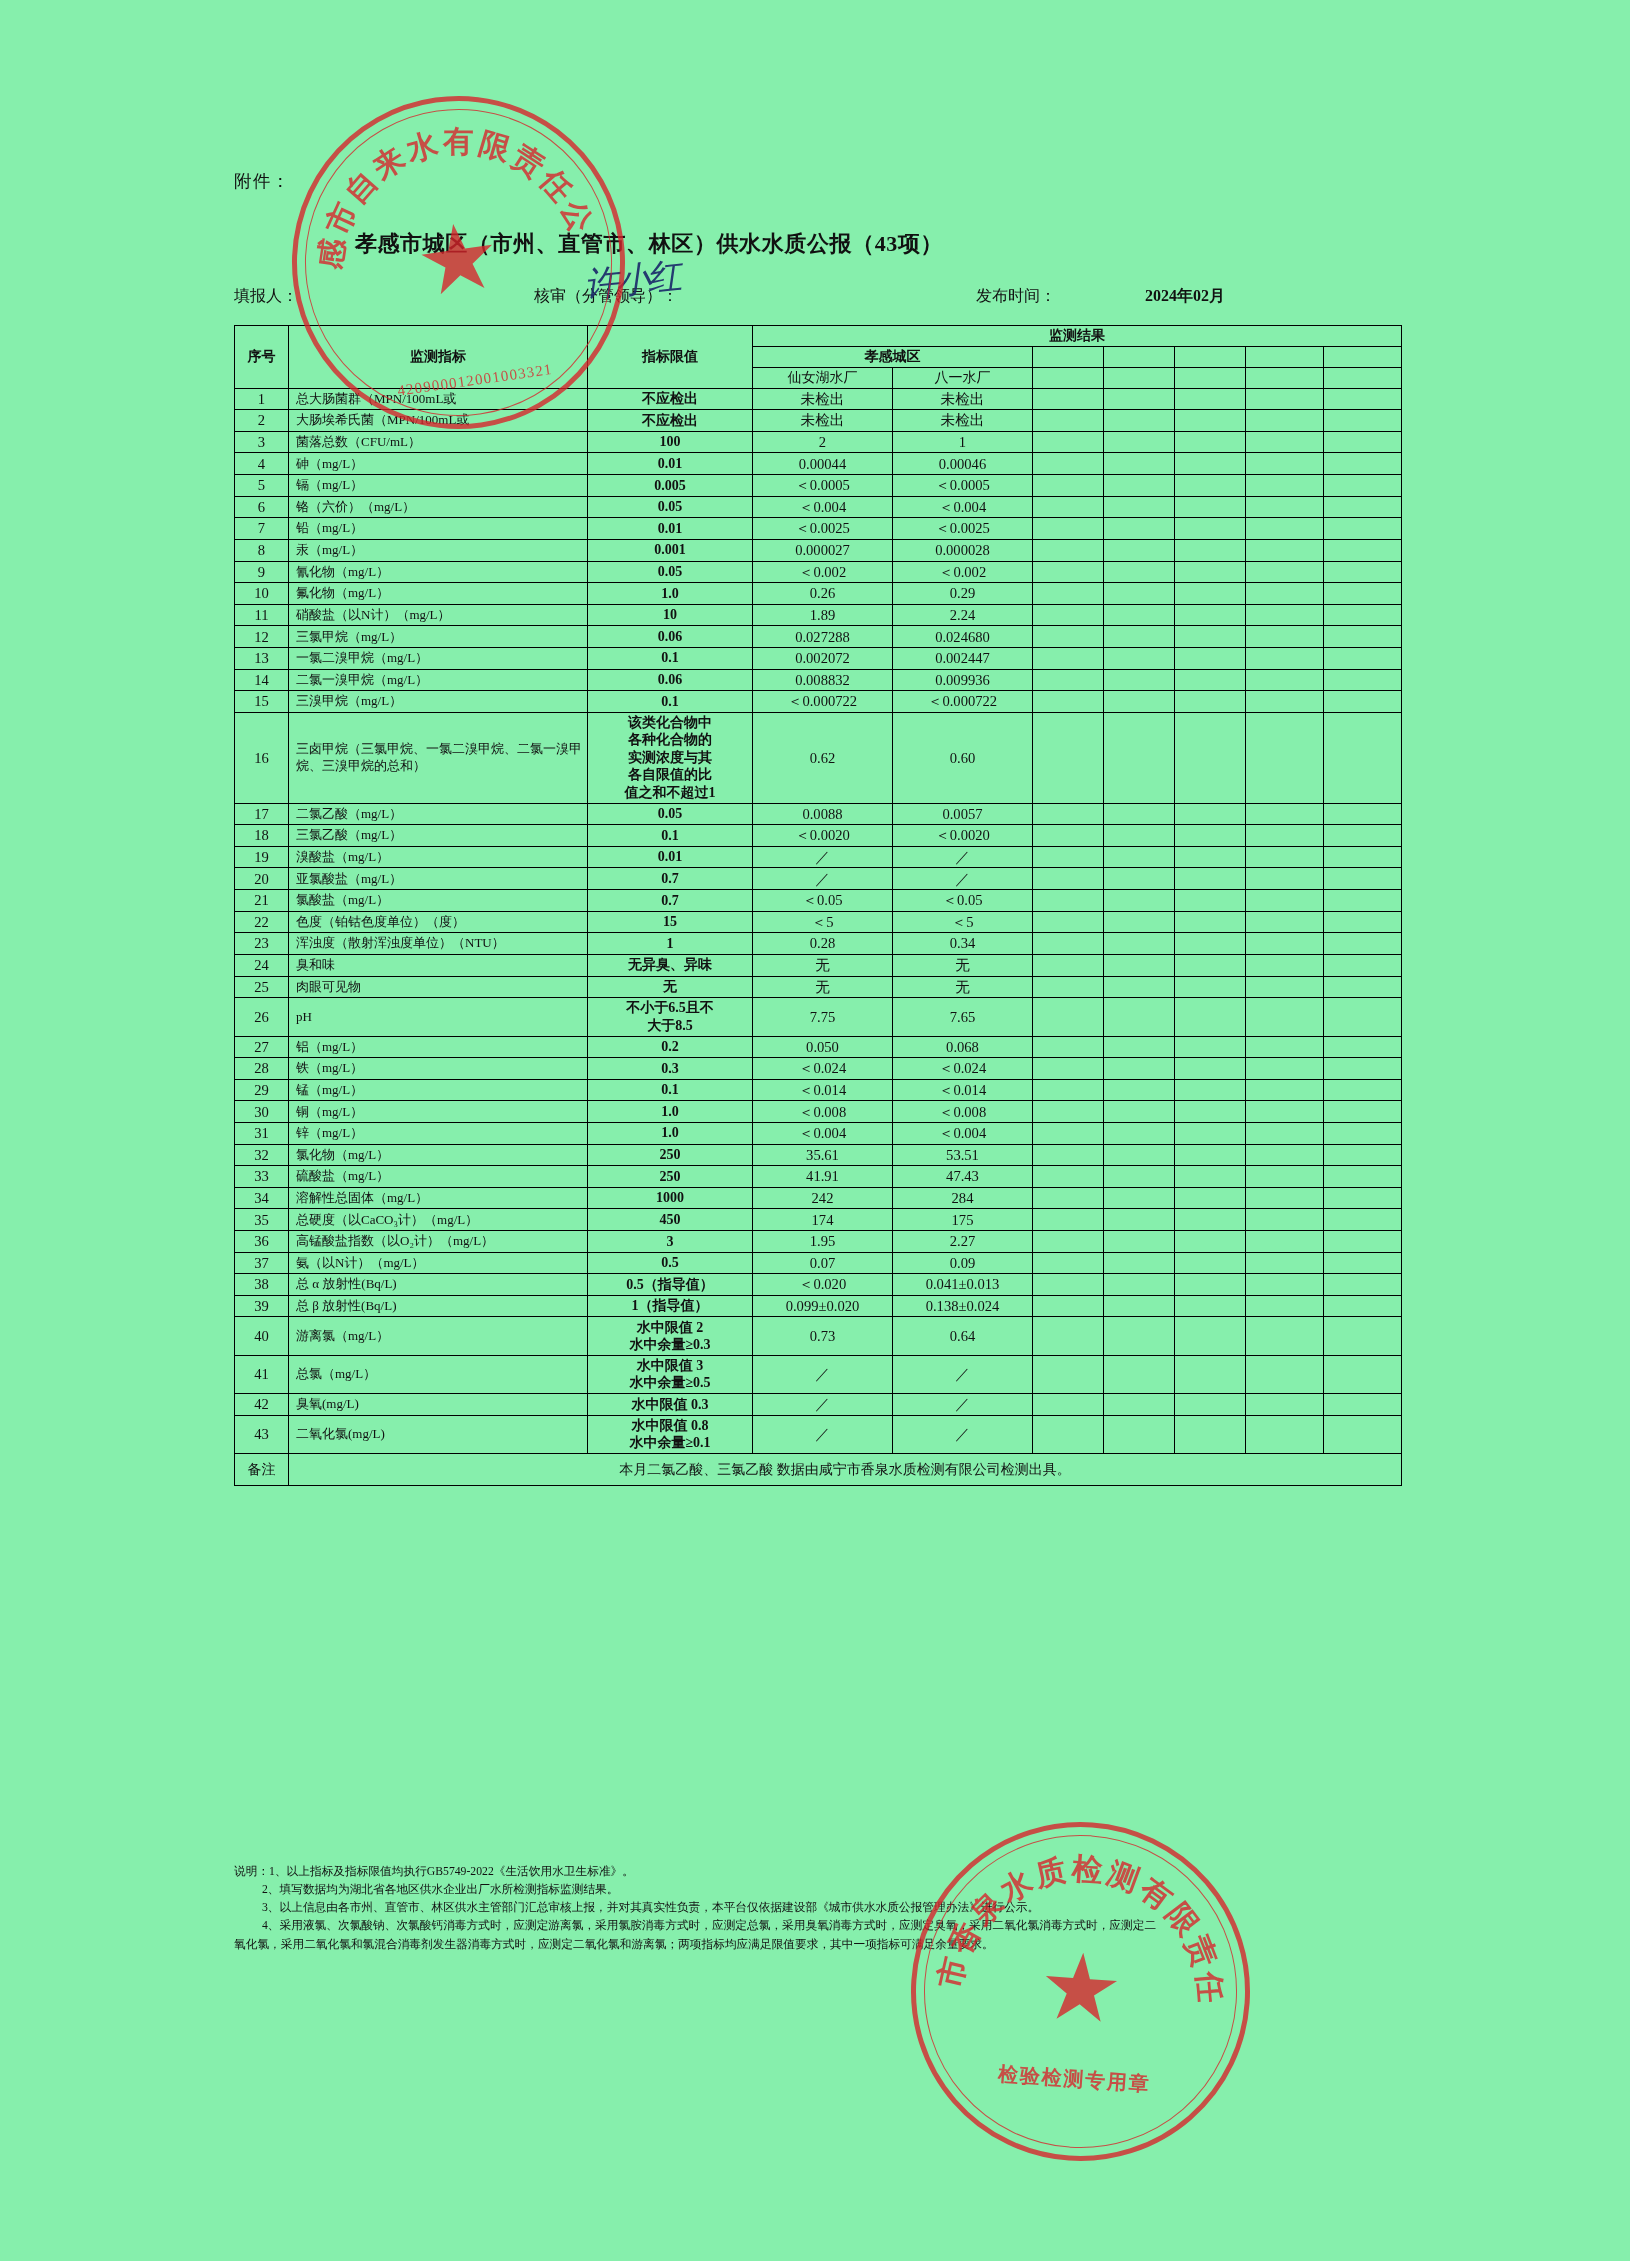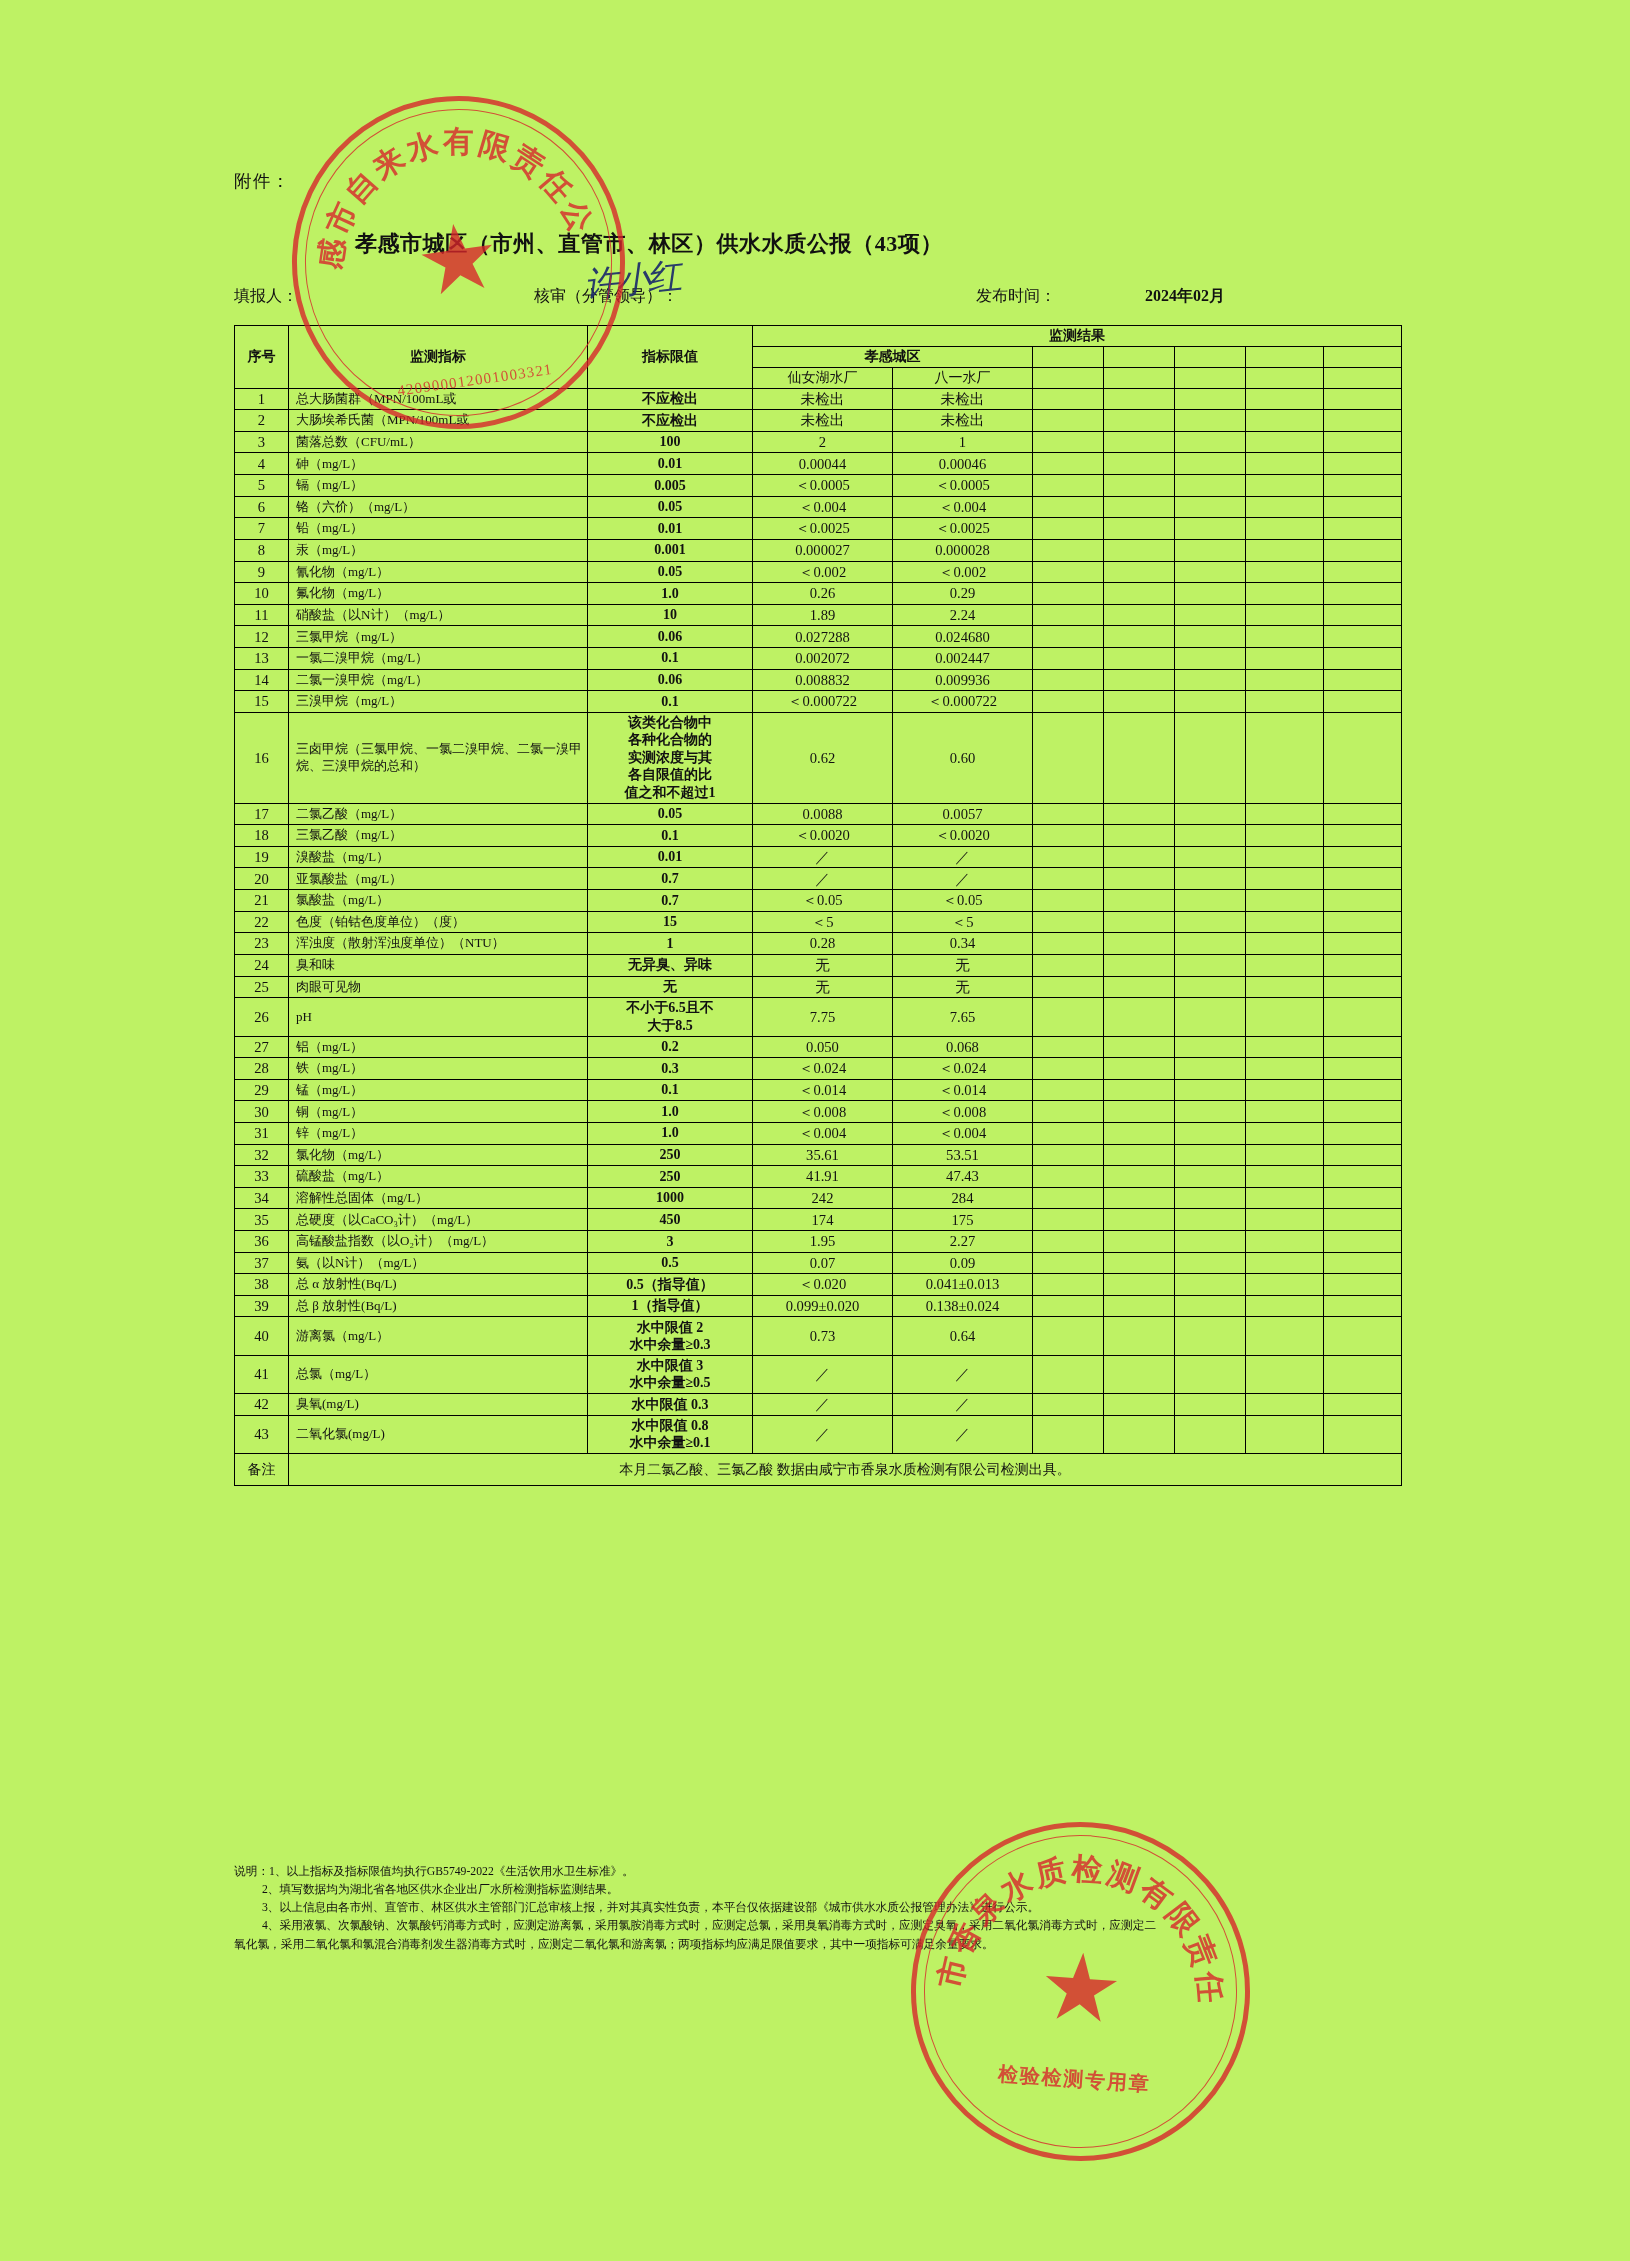--- a/index.html
+++ b/index.html
@@ -13,21 +13,21 @@
     position: relative;
     font-family: "Liberation Serif", serif;
     color: #111;
     overflow: hidden;
   }
   .page {
     position: absolute;
     left: 0; top: 0;
     width: 1631px;
     height: 2261px;
-    background: #bef264;
+    background: #86efac;
   }
 
   
   .attach-label {
     position: absolute;
     left: 234px;
     top: 169px;
     font-size: 17.5px;
     letter-spacing: 1.2px;
   }

